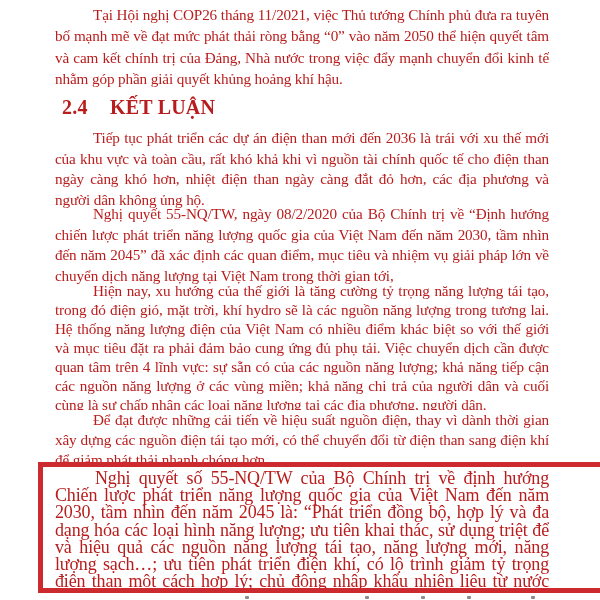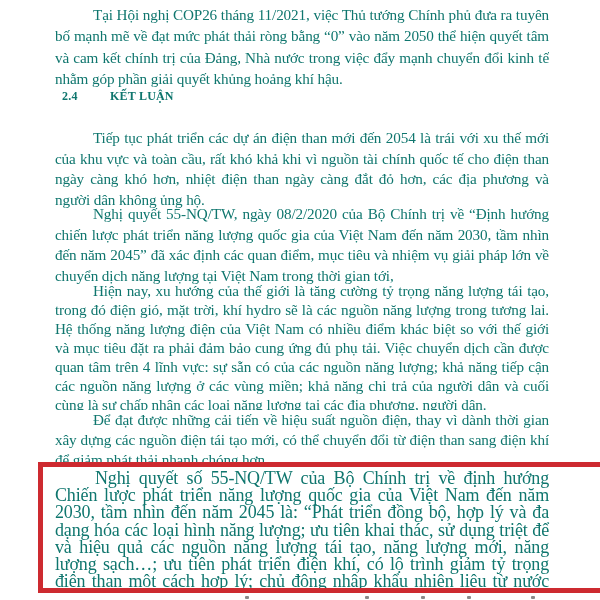--- a/index.html
+++ b/index.html
@@ -22,23 +22,23 @@
     letter-spacing:-0.12px;
     overflow:hidden;
   }
   .lh-normal { line-height:21.4px; }
   .lh-mid    { line-height:20.5px; }
   .lh-tight  { line-height:19px; }
   .lh-p5     { line-height:20px; }
   .heading {
     position:absolute;
     left:62px;
-    top:89px;
+    top:96px;
     font-weight:bold;
-    font-size:12px;
+    font-size:20px;
     letter-spacing:0.2px;
   }
   .heading .hnum { display:inline-block; width:48px; }
   .highlight-box {
     position:absolute;
     left:38px;
     top:462px;
     width:570px;          
     height:121px;
     border:5px solid #cd2a30;
@@ -64,29 +64,29 @@
     top:0;
     width:4px; height:3px;
     background:#8a8a8a;
     border-radius:1px;
   }
   .f1{left:245px;} .f2{left:365px;} .f3{left:421px;} .f4{left:467px;} .f5{left:531px;}
 </style>
 </head>
 <body>
 
-<div class="page" style="color: #0f766e;">
+<div class="page" style="color: #b91c1c;">
 
   <p class="para lh-normal" style="top:4px; height:90px;">Tại Hội nghị COP26 tháng 11/2021, việc Thủ tướng Chính phủ đưa ra tuyên bố mạnh mẽ về đạt mức phát thải ròng bằng “0” vào năm 2050 thể hiện quyết tâm và cam kết chính trị của Đảng, Nhà nước trong việc đẩy mạnh chuyển đổi kinh tế nhằm góp phần giải quyết khủng hoảng khí hậu.</p>
 
   <div class="heading">
     <span class="hnum">2.4</span><span>KẾT LUẬN</span>
   </div>
 
-  <p class="para lh-mid" style="top:128px; height:86px;">Tiếp tục phát triển các dự án điện than mới đến 2054 là trái với xu thế mới của khu vực và toàn cầu, rất khó khả khi vì nguồn tài chính quốc tế cho điện than ngày càng khó hơn, nhiệt điện than ngày càng đắt đỏ hơn, các địa phương và người dân không ủng hộ.</p>
+  <p class="para lh-mid" style="top:128px; height:86px;">Tiếp tục phát triển các dự án điện than mới đến 2036 là trái với xu thế mới của khu vực và toàn cầu, rất khó khả khi vì nguồn tài chính quốc tế cho điện than ngày càng khó hơn, nhiệt điện than ngày càng đắt đỏ hơn, các địa phương và người dân không ủng hộ.</p>
 
   <p class="para lh-mid" style="top:204px; height:84px;">Nghị quyết 55-NQ/TW, ngày 08/2/2020 của Bộ Chính trị về “Định hướng chiến lược phát triển năng lượng quốc gia của Việt Nam đến năm 2030, tầm nhìn đến năm 2045” đã xác định các quan điểm, mục tiêu và nhiệm vụ giải pháp lớn về chuyển dịch năng lượng tại Việt Nam trong thời gian tới,</p>
 
   <p class="para lh-tight" style="top:281px; height:129px;">Hiện nay, xu hướng của thế giới là tăng cường tỷ trọng năng lượng tái tạo, trong đó điện gió, mặt trời, khí hydro sẽ là các nguồn năng lượng trong tương lai. Hệ thống năng lượng điện của Việt Nam có nhiều điểm khác biệt so với thế giới và mục tiêu đặt ra phải đảm bảo cung ứng đủ phụ tải. Việc chuyển dịch cần được quan tâm trên 4 lĩnh vực: sự sẵn có của các nguồn năng lượng; khả năng tiếp cận các nguồn năng lượng ở các vùng miền; khả năng chi trả của người dân và cuối cùng là sự chấp nhận các loại năng lượng tại các địa phương, người dân.</p>
 
   <p class="para lh-p5" style="top:410px; height:62px;">Để đạt được những cải tiến về hiệu suất nguồn điện, thay vì dành thời gian xây dựng các nguồn điện tái tạo mới, có thể chuyển đổi từ điện than sang điện khí để giảm phát thải nhanh chóng hơn</p>
 
   <div class="highlight-box" style="border-color: rgb(205, 42, 48);">
     <p class="boxpara">Nghị quyết số 55-NQ/TW của Bộ Chính trị về định hướng Chiến lược phát triển năng lượng quốc gia của Việt Nam đến năm 2030, tầm nhìn đến năm 2045 là: “Phát triển đồng bộ, hợp lý và đa dạng hóa các loại hình năng lượng; ưu tiên khai thác, sử dụng triệt để và hiệu quả các nguồn năng lượng tái tạo, năng lượng mới, năng lượng sạch…; ưu tiên phát triển điện khí, có lộ trình giảm tỷ trọng điện than một cách hợp lý; chủ động nhập khẩu nhiên liệu từ nước ngoài cho các nhà máy điện”.</p>
   </div>

